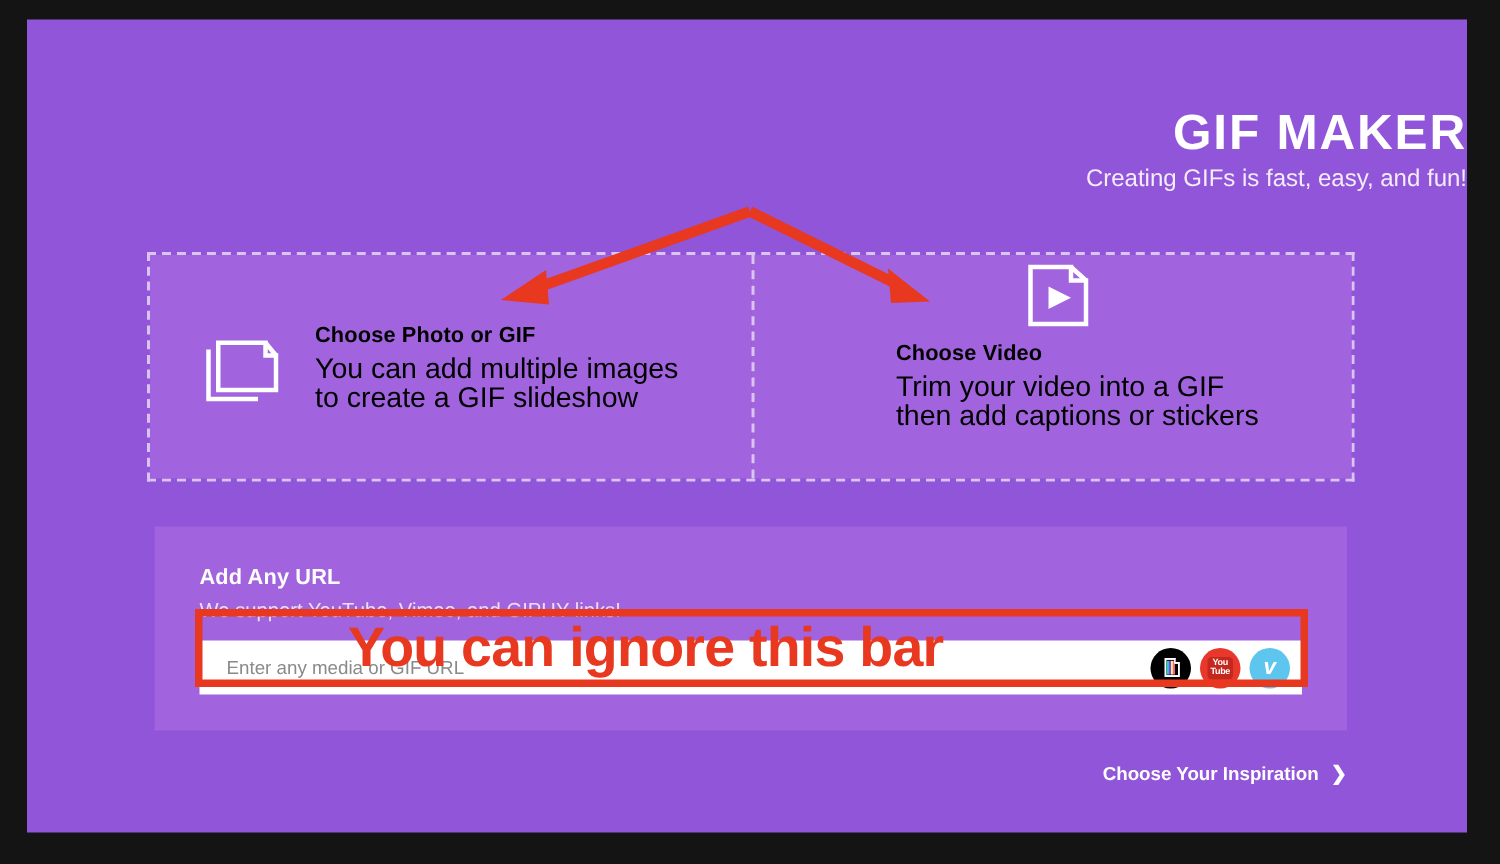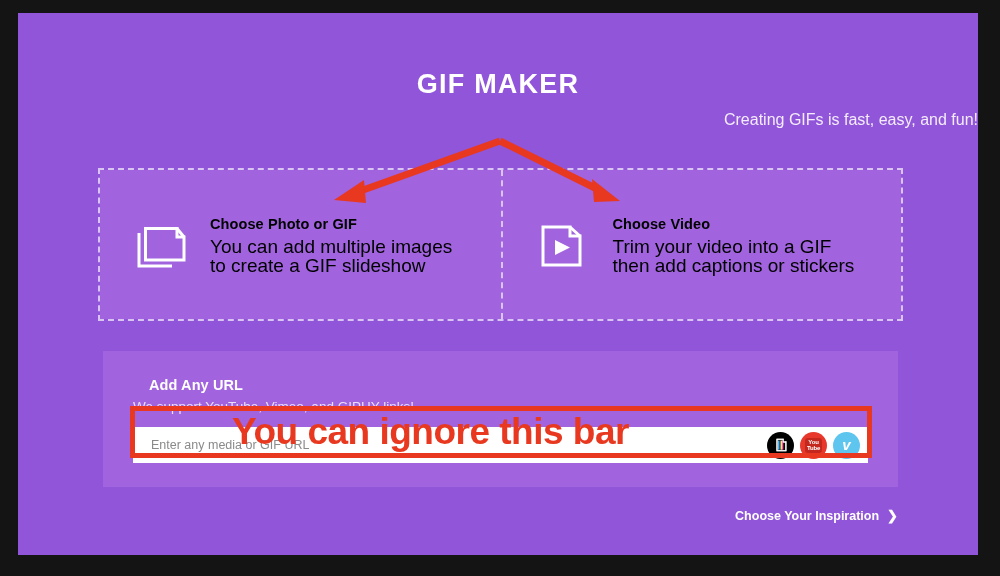--- a/index.html
+++ b/index.html
@@ -18,23 +18,23 @@
   
   #page {
     position: absolute;
     left: 18px; top: 13px;
     width: 960px; height: 542px;
     background: #9155d9;
   }
   
   .title {
     position: absolute; left: 0; top: 56px; width: 100%;
-    text-align: center;
+    text-align: right;
     color: #ffffff;
-    font-size: 27px;
+    font-size: 33px;
     font-weight: bold;
     letter-spacing: 1.2px;
   }
   .subtitle {
     position: absolute; left: 0; top: 98px; width: 100%;
     text-align: right;
     color: #f4ecfb;
     font-size: 16px;
     font-weight: normal;
   }
@@ -47,21 +47,21 @@
     border: 2px dashed #d9c4f2;
   }
   .card {
     flex: 1 1 50%;
     background: #a163de;
     display: flex;
     align-items: center;
     padding-left: 36px;
     position: relative;
   }
-  .card + .card { border-left: 2px dashed #d9c4f2; }
+  .card + .card { border-left: 2px dashed #d9c4f2; flex-direction: column; }
   .card-icon {
     width: 54px; height: 50px;
     flex: 0 0 54px;
     margin-right: 20px;
     margin-top: 2px;
   }
   .card-text { padding-top: 2px; }
   .card-head {
     color: #000000;
     font-size: 14.5px;
@@ -79,21 +79,20 @@
   #url-panel {
     position: absolute;
     left: 85px; top: 338px;
     width: 795px; height: 136px;
     background: #a163de;
     padding: 26px 30px 0 30px;
   }
   .url-head {
     color: #ffffff; font-size: 14.5px; font-weight: bold;
     letter-spacing: .1px;
-    margin-left: 16px;
   }
   .url-sub {
     color: #eadffa; font-size: 13.5px; margin-top: 6px;
   }
   #url-row {
     position: absolute;
     left: 30px; top: 76px;
     width: 735px; height: 36px;
     background: #ffffff;
     display: flex;

